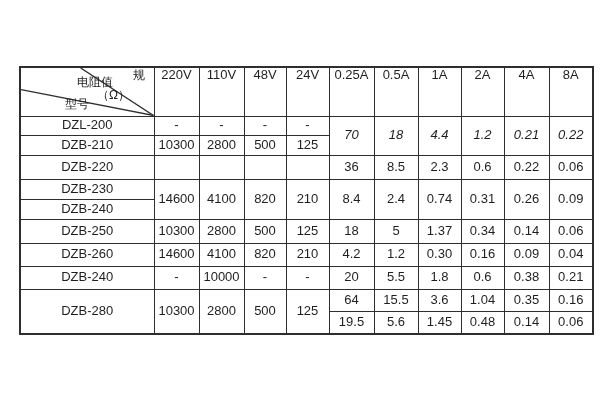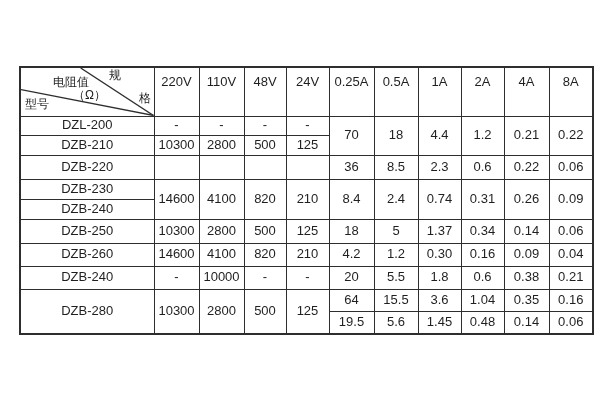--- a/index.html
+++ b/index.html
@@ -29,46 +29,48 @@
     padding: 0;
     text-align: center;
     vertical-align: middle;
     font-size: 13px;
     font-weight: normal;
     line-height: 1.1;
     overflow: hidden;
   }
   table.spec th.colhead {
     vertical-align: top;
-    padding-top: 7px;
+    padding-top: 0;
   }
   th.corner {
     position: relative;
     padding: 0;
   }
   th.corner svg {
     position: absolute;
     left: 0;
     top: 0;
     width: 100%;
     height: 100%;
   }
   th.corner span {
     position: absolute;
     font-size: 12px;
     white-space: nowrap;
+    margin-left: 24px;
   }
   .c-spec1 { left: 88px; top: 1px; }
   .c-spec2 { left: 118px; top: 24px; }
   .c-res   { left: 32px; top: 8px; }
   .c-unit  { left: 52px; top: 21px; }
-  .c-model { left: 4px;  top: 30px; }
+  .c-model { left: 20px;  top: 30px; }
   td.va-bottom {
     vertical-align: bottom;
     padding-bottom: 3px;
+    font-style: italic;
   }
   td.va-top {
     vertical-align: top;
     padding-top: 4px;
   }
 </style>
 </head>
 <body>
 
 <table class="spec">

